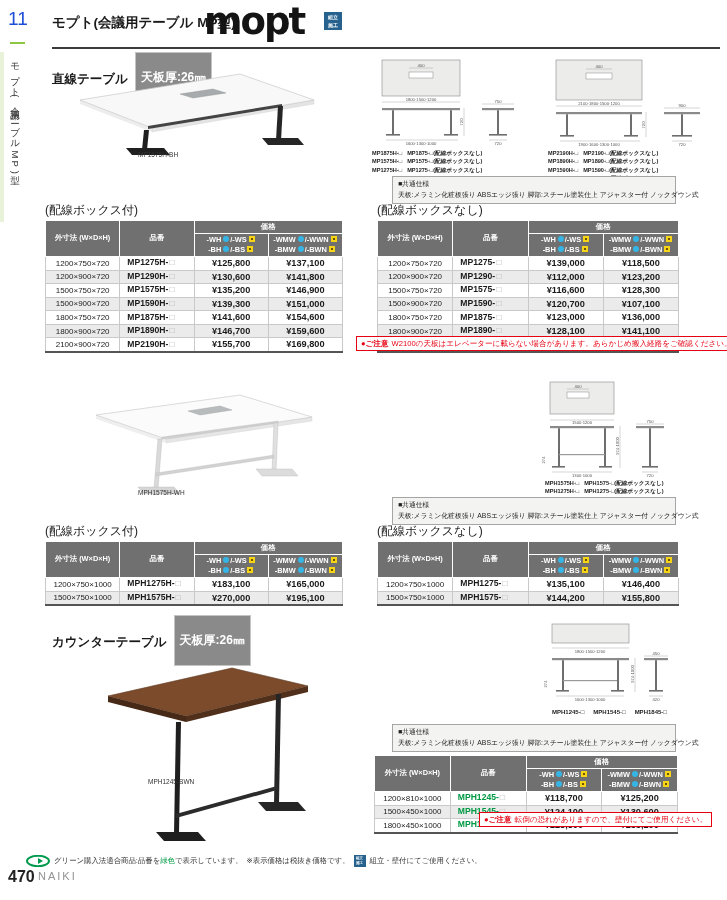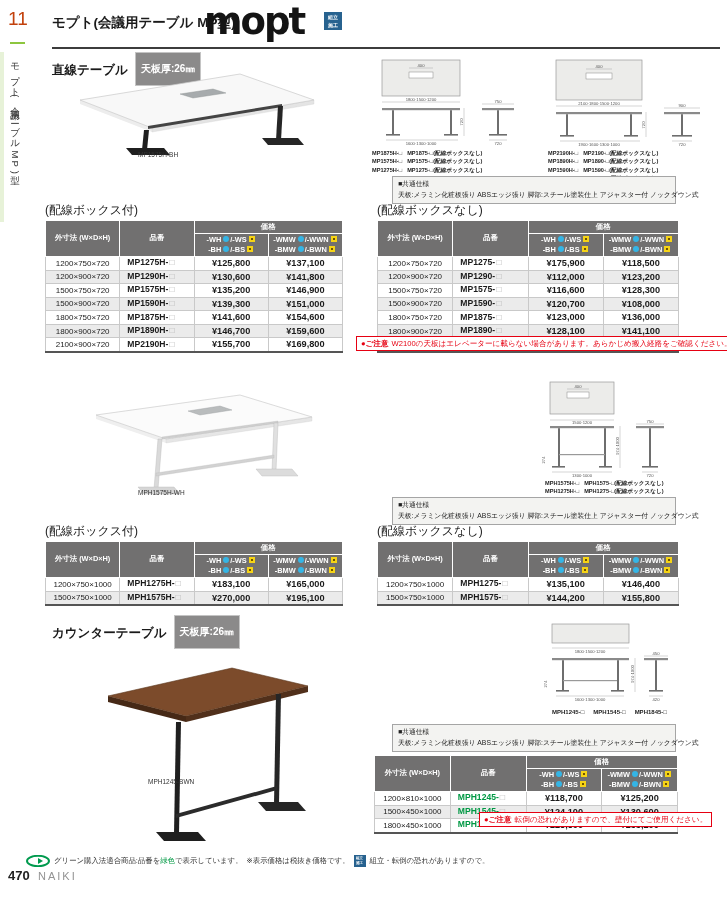--- a/index.html
+++ b/index.html
@@ -2,35 +2,35 @@
 <html><head>
 <meta charset="utf-8">
 <style>
   html,body{margin:0;padding:0;background:#fff}
   .page{position:relative;width:727px;height:900px;background:#fff;overflow:hidden;
         font-family:"Liberation Sans","DejaVu Sans",sans-serif;color:#1a1a1a}
   .abs{position:absolute}
 
   
   #side-strip{left:0;top:52px;width:4px;height:170px;background:#e7f2d8}
-  #side-num{left:8px;top:8px;font-size:19px;color:#c2410c}
+  #side-num{left:8px;top:8px;font-size:19px;color:#1d4ed8}
   #side-dash{left:10px;top:42px;width:15px;height:2px;background:#8dc63f}
   #side-title{left:8px;top:56px;writing-mode:vertical-rl;font-size:9.5px;letter-spacing:2px;color:#3a3a3a}
 
   
   #hdr-title{left:52px;top:14px;font-size:13.5px;font-weight:bold}
   #logo{left:204px;top:0;font-size:37px;font-weight:bold;letter-spacing:-2px;color:#141414;
         font-family:"DejaVu Sans",sans-serif}
   .blue-badge{background:#27628f;color:#fff;text-align:center;font-weight:bold;box-sizing:border-box}
   #hdr-badge{left:324px;top:12px;width:18px;height:18px;font-size:5px;line-height:1.55;padding-top:2px}
   #hdr-rule{left:52px;top:47px;width:668px;height:2px;background:#3c3c3c}
 
   .sec-head{font-size:12.5px;font-weight:bold;white-space:nowrap}
-  .thick-badge{display:inline-block;background:#8b8a8a;color:#fff;font-size:10px;font-weight:bold;
-               padding:9px 5px;border:1px solid #c4c4c4;margin-left:7px;vertical-align:2px}
+  .thick-badge{display:inline-block;background:#8b8a8a;color:#fff;font-size:12px;font-weight:bold;
+               padding:16px 5px;border:1px solid #c4c4c4;margin-left:7px;vertical-align:2px}
   #sec1-head{left:52px;top:52px}
   #sec2-head{left:52px;top:364px}
   #sec3-head{left:52px;top:615px}
 
   
   #ph1{left:50px;top:64px}
   #ph2{left:70px;top:383px}
   #ph3{left:80px;top:642px}
   .caption{font-size:6.5px;color:#333;white-space:nowrap}
   #cap1{left:138px;top:151px}
@@ -92,21 +92,21 @@
   .note{border:1px solid #e60012;color:#e60012;font-size:7.6px;padding:1.5px 4px;
         white-space:nowrap;background:#fff}
   .note b{margin-right:3px}
   #note1{left:356px;top:336px}
   #note3{left:479px;top:812px}
 
   
   #footer-line{left:26px;top:855px;display:flex;align-items:center;gap:4px;font-size:7.4px;color:#333;white-space:nowrap}
   #footer-line .green{color:#009944}
   #f-badge{width:12px;height:12px;font-size:3.6px;line-height:1.5;padding-top:1px}
-  #f-page{left:8px;top:868px;font-size:13px;font-weight:bold;color:#222}
+  #f-page{left:8px;top:868px;font-size:16px;font-weight:bold;color:#222}
   #f-brand{left:38px;top:870px;font-size:11px;color:#939393;letter-spacing:2px}
 </style>
 </head>
 <body>
 
 <div class="page">
 
   <div class="abs" id="side-strip"></div>
   <div class="abs" id="side-num">11</div>
   <div class="abs" id="side-dash"></div>
@@ -277,40 +277,40 @@
             </tr>
             <tr>
               <th class="c-var">-WH<span class="chip cyan"></span>/-WS<span class="chip yellow"></span><br>-BH<span class="chip cyan"></span>/-BS<span class="chip yellow"></span></th>
               <th class="c-var">-WMW<span class="chip cyan"></span>/-WWN<span class="chip yellow"></span><br>-BMW<span class="chip cyan"></span>/-BWN<span class="chip yellow"></span></th>
             </tr>
           </thead>
           <tbody>
             <tr>
               <td class="size">1200×750×720</td>
               <td class="code">MP1275-<span class="sq">□</span></td>
-              <td class="price">¥175,900</td>
+              <td class="price">¥139,000</td>
               <td class="price">¥118,500</td>
             </tr>
             <tr>
               <td class="size">1200×900×720</td>
               <td class="code">MP1290-<span class="sq">□</span></td>
               <td class="price">¥112,000</td>
               <td class="price">¥123,200</td>
             </tr>
             <tr>
               <td class="size">1500×750×720</td>
               <td class="code">MP1575-<span class="sq">□</span></td>
               <td class="price">¥116,600</td>
               <td class="price">¥128,300</td>
             </tr>
             <tr>
               <td class="size">1500×900×720</td>
               <td class="code">MP1590-<span class="sq">□</span></td>
               <td class="price">¥120,700</td>
-              <td class="price">¥108,000</td>
+              <td class="price">¥107,100</td>
             </tr>
             <tr>
               <td class="size">1800×750×720</td>
               <td class="code">MP1875-<span class="sq">□</span></td>
               <td class="price">¥123,000</td>
               <td class="price">¥136,000</td>
             </tr>
             <tr>
               <td class="size">1800×900×720</td>
               <td class="code">MP1890-<span class="sq">□</span></td>
@@ -540,18 +540,18 @@
     <svg width="24" height="12" viewBox="0 0 24 12">
       <ellipse cx="12" cy="6" rx="11" ry="5.2" fill="none" stroke="#009a4e" stroke-width="2"></ellipse>
       <path d="M12 3 L17 6 L12 9 Z" fill="#009a4e"></path>
     </svg>
     <span><span>グリーン購入法適合商品:品番を</span><span class="green">緑色</span><span>で表示しています。</span></span>
     <span>※表示価格は税抜き価格です。</span>
     <span class="blue-badge" id="f-badge">
       <span style="display:block">組立</span>
       <span style="display:block">施工</span>
     </span>
-    <span>組立・転倒の恐れがありますので。</span>
+    <span>組立・壁付にてご使用ください。</span>
   </div>
   <div class="abs" id="f-page">470</div>
   <div class="abs" id="f-brand">NAIKI</div>
 
 </div>
 
 </body></html>

